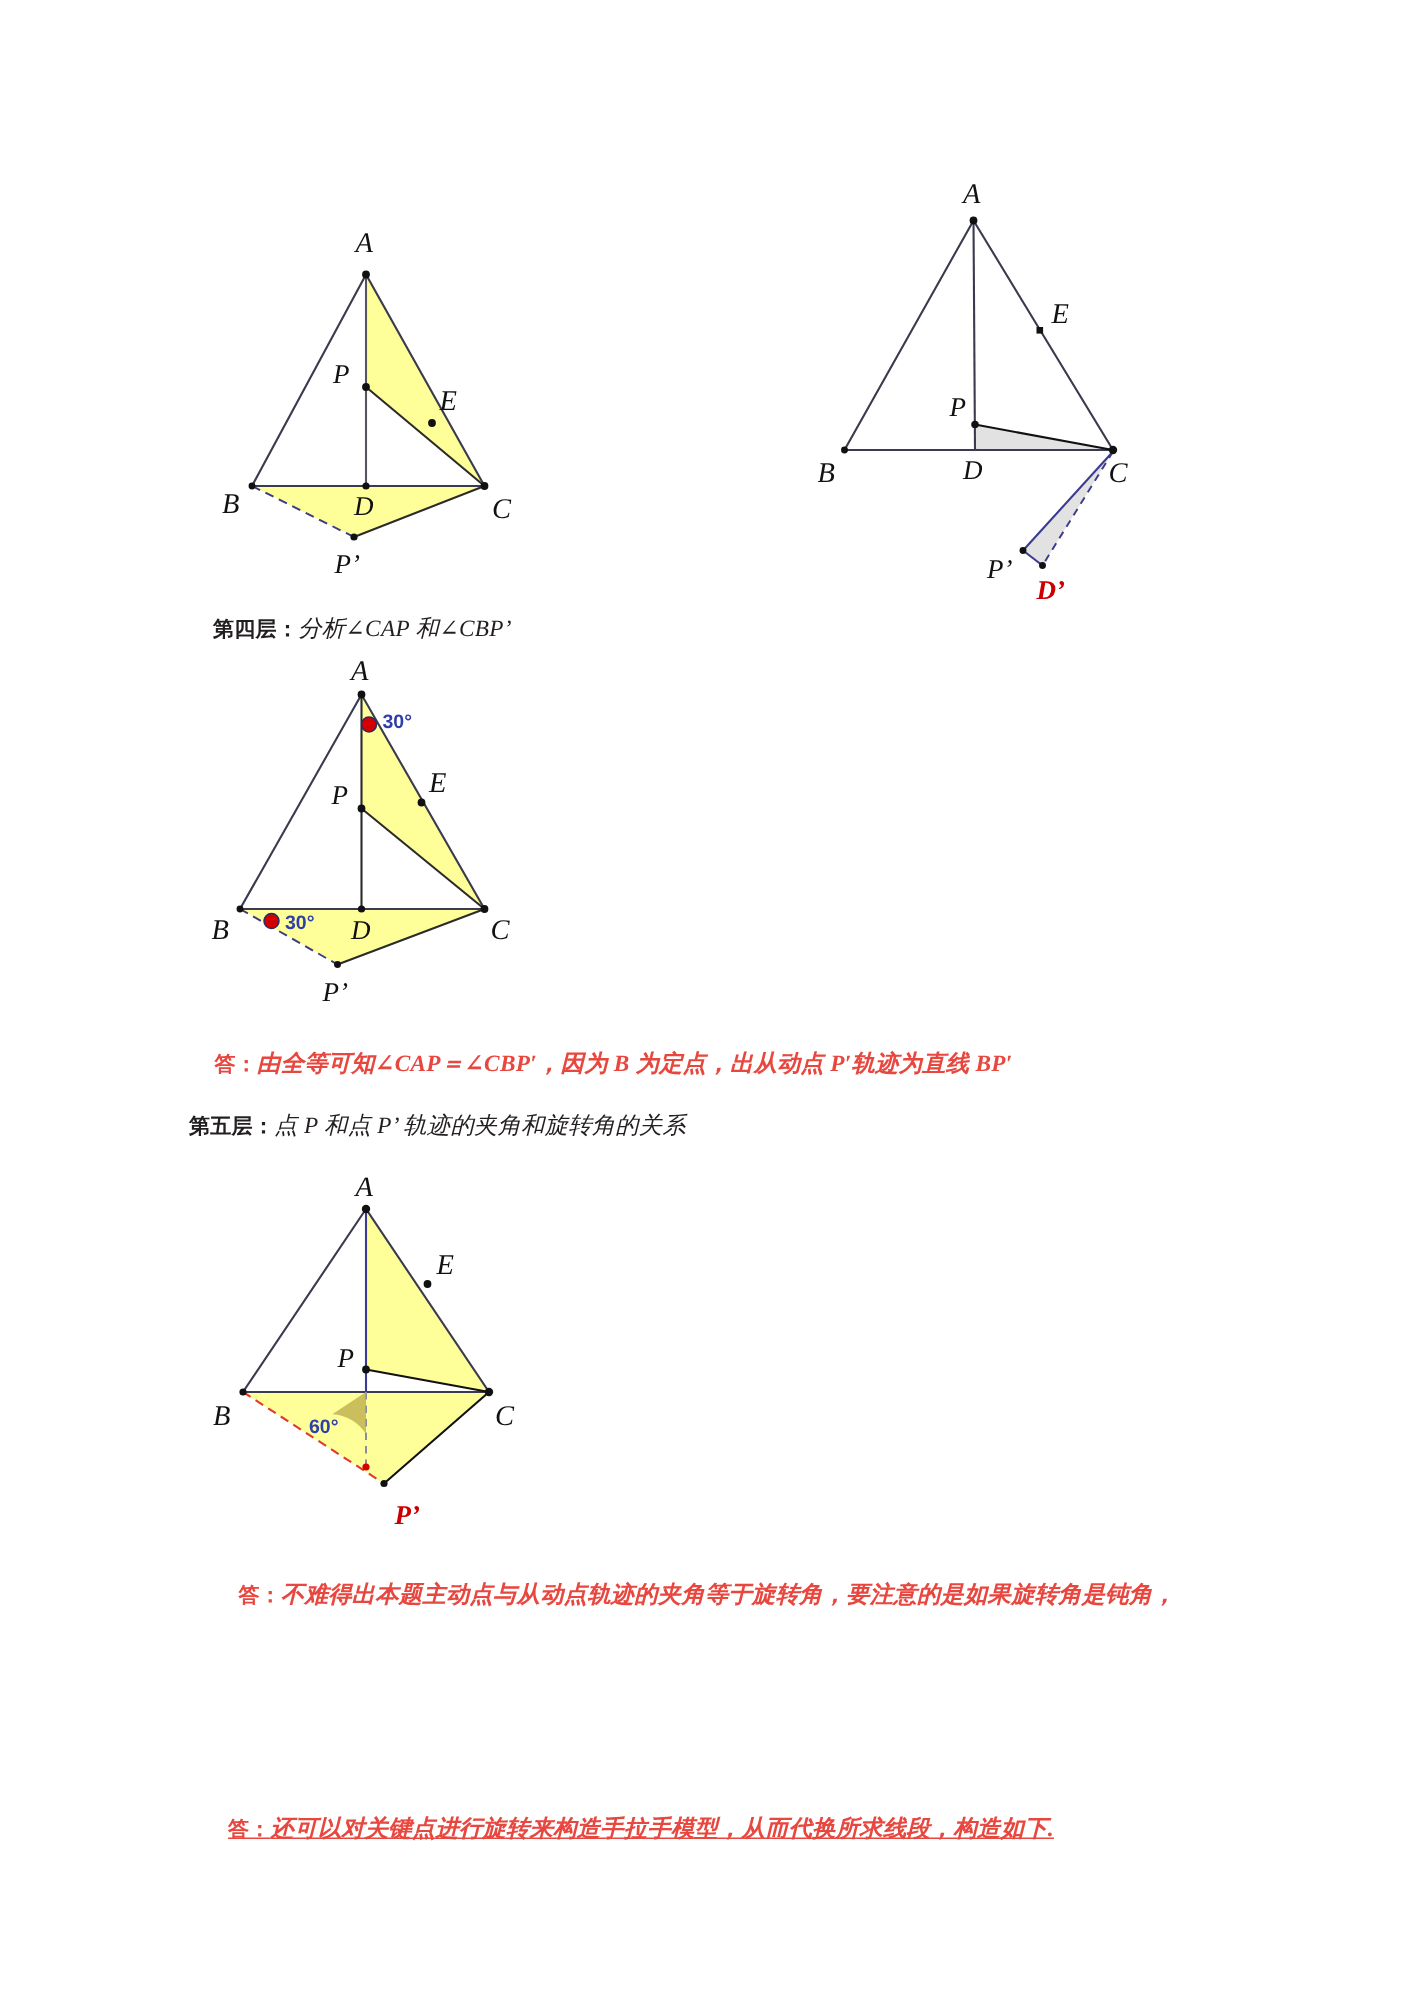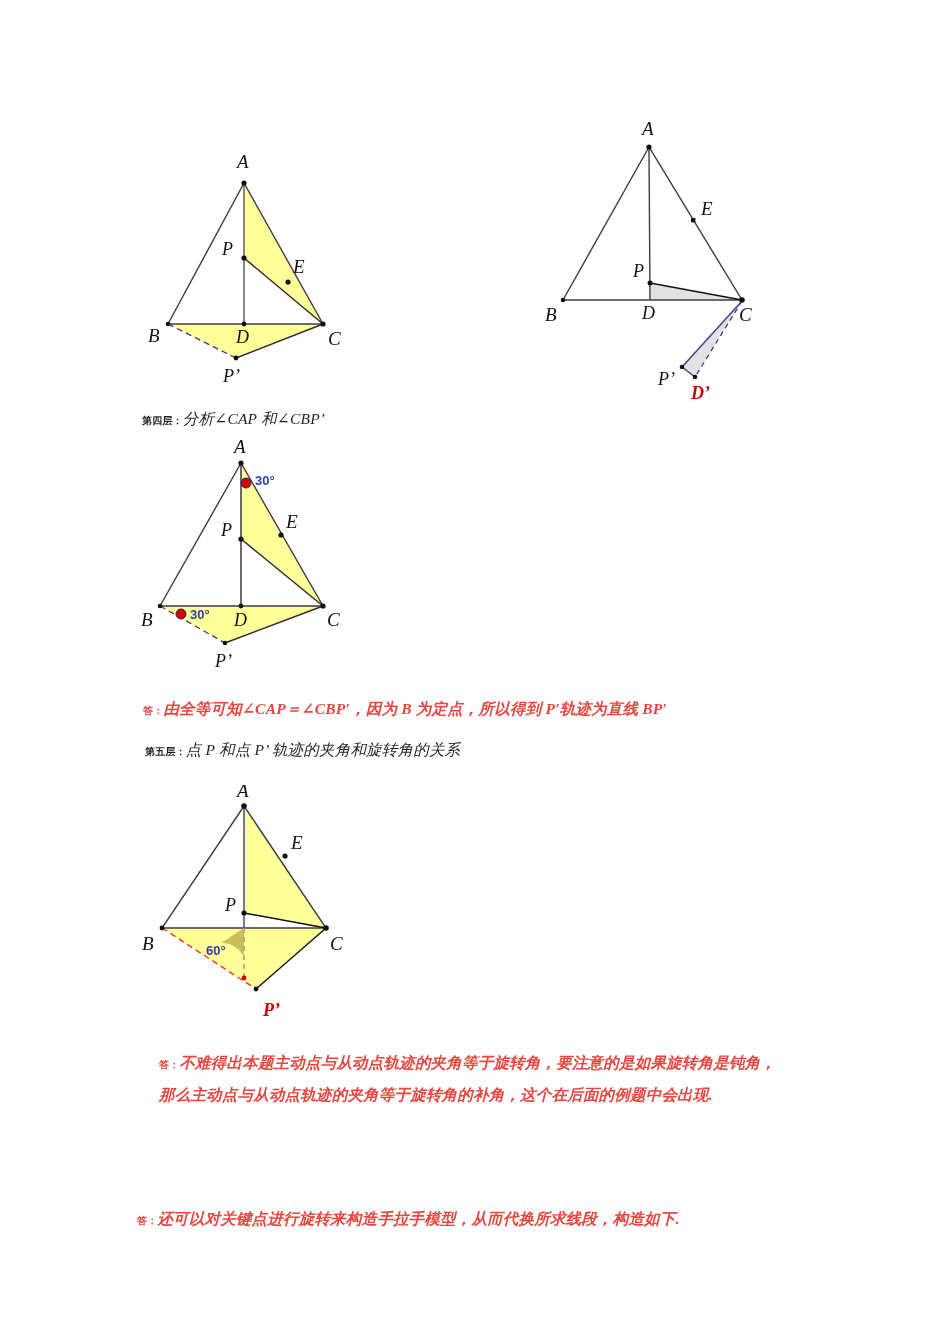--- a/index.html
+++ b/index.html
@@ -30,21 +30,21 @@
     position: absolute;
     font-size: 15.5px;
     line-height: 30px;
     letter-spacing: 0.2px;
   }
   .para.black { color: #231f20; }
   .para.red { color: #e8473f; }
   .lead {
     font-weight: bold;
     font-family: "Liberation Sans", "DejaVu Sans", sans-serif;
-    font-size: 10px;
+    font-size: 14px;
   }
   .ital {
     font-style: italic;
     font-family: "Liberation Serif", "DejaVu Serif", serif;
     margin-top: 12px;
   }
   .bi {
     font-style: italic;
     font-weight: bold;
   }
@@ -167,24 +167,24 @@
       <text x="151" y="88" font-family="Liberation Serif, serif" font-style="italic" font-size="19" fill="#111">E</text>
       <text x="86" y="96" font-family="Liberation Serif, serif" font-style="italic" font-size="18" fill="#111">P</text>
       <text x="80" y="227" font-family="Liberation Serif, serif" font-style="italic" font-size="18" fill="#111">P’</text>
 
       <text x="120" y="45" font-family="Liberation Sans, sans-serif" font-weight="bold" font-size="13" fill="#2f3faa">30°</text>
       <text x="55" y="179" font-family="Liberation Sans, sans-serif" font-weight="bold" font-size="13" fill="#2f3faa">30°</text>
     </svg>
   </div>
 
   <div class="para red" style="left:143px; top:694px; width:740px;">
-    <span class="lead" style="color:#e8473f;">答：</span><span class="bi">由全等可知∠CAP＝∠CBP′，因为 B 为定点，所以得到 P′轨迹为直线 BP′</span>
-  </div>
-
-  <div class="para black" style="left:145px; top:735px; width:740px;">
+    <span class="lead" style="color:#e8473f;">答：</span><span class="bi">由全等可知∠CAP＝∠CBP′，因为 B 为定点，出从动点 P′轨迹为直线 BP′</span>
+  </div>
+
+  <div class="para black" style="left:126px; top:735px; width:740px;">
     <span class="lead">第五层：</span><span class="ital">点 P 和点 P’ 轨迹的夹角和旋转角的关系</span>
   </div>
 
   <div class="fig" style="left:130px; top:785px;">
     <svg width="280" height="250" viewBox="0 0 280 250">
 
       <polygon points="114,21 114,128 196,143 114,21" fill="#ffff99" stroke="none"></polygon>
       <polygon points="114,21 196,143 114,128" fill="#ffff99" stroke="none"></polygon>
 
       <polygon points="32,143 196,143 126,204" fill="#ffff99" stroke="none"></polygon>
@@ -216,21 +216,20 @@
       <text x="200" y="165" font-family="Liberation Serif, serif" font-style="italic" font-size="19" fill="#111">C</text>
       <text x="161" y="64" font-family="Liberation Serif, serif" font-style="italic" font-size="19" fill="#111">E</text>
       <text x="95" y="126" font-family="Liberation Serif, serif" font-style="italic" font-size="18" fill="#111">P</text>
       <text x="133" y="231" font-family="Liberation Serif, serif" font-style="italic" font-weight="bold" font-size="18" fill="#cc0000">P’</text>
       <text x="76" y="170" font-family="Liberation Sans, sans-serif" font-weight="bold" font-size="13" fill="#2f3faa">60°</text>
     </svg>
   </div>
 
   <div class="para red" style="left:159px; top:1048px; width:740px;">
     <div><span class="lead" style="color:#e8473f;">答：</span><span class="bi">不难得出本题主动点与从动点轨迹的夹角等于旋转角，要注意的是如果旋转角是钝角，</span></div>
-    <div class="bi" style="padding-left:0;">那么主动点与从动点轨迹的夹角等于旋转角的补角，这个在后面的例题中会出现.</div>
-  </div>
-
-
-  <div class="para red" style="left:137px; top:1204px; width:740px;">
+  </div>
+
+
+  <div class="para red" style="left:152px; top:1204px; width:740px;text-decoration:underline;">
     <span class="lead" style="color:#e8473f;">答：</span><span class="bi">还可以对关键点进行旋转来构造手拉手模型，从而代换所求线段，构造如下.</span>
   </div>
 
 </div>
 
 </body></html>

